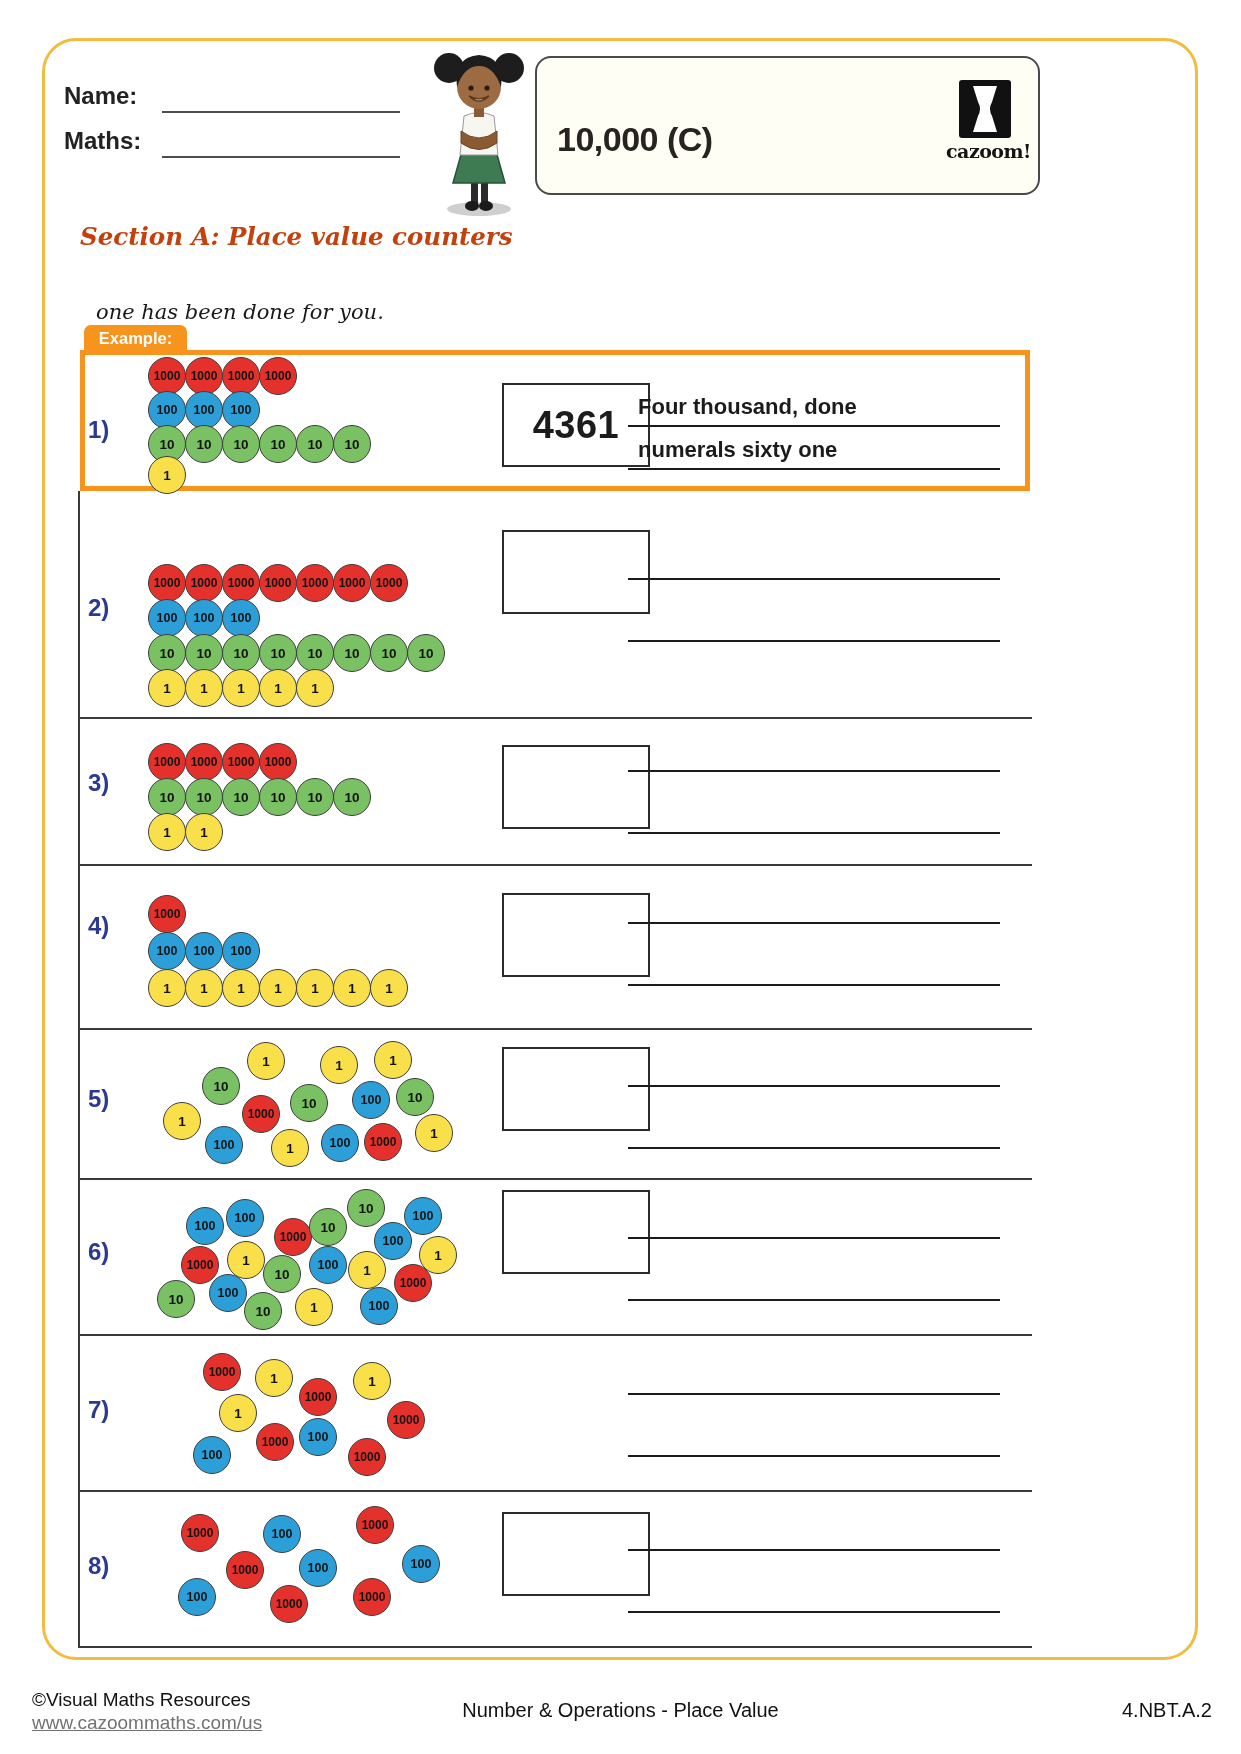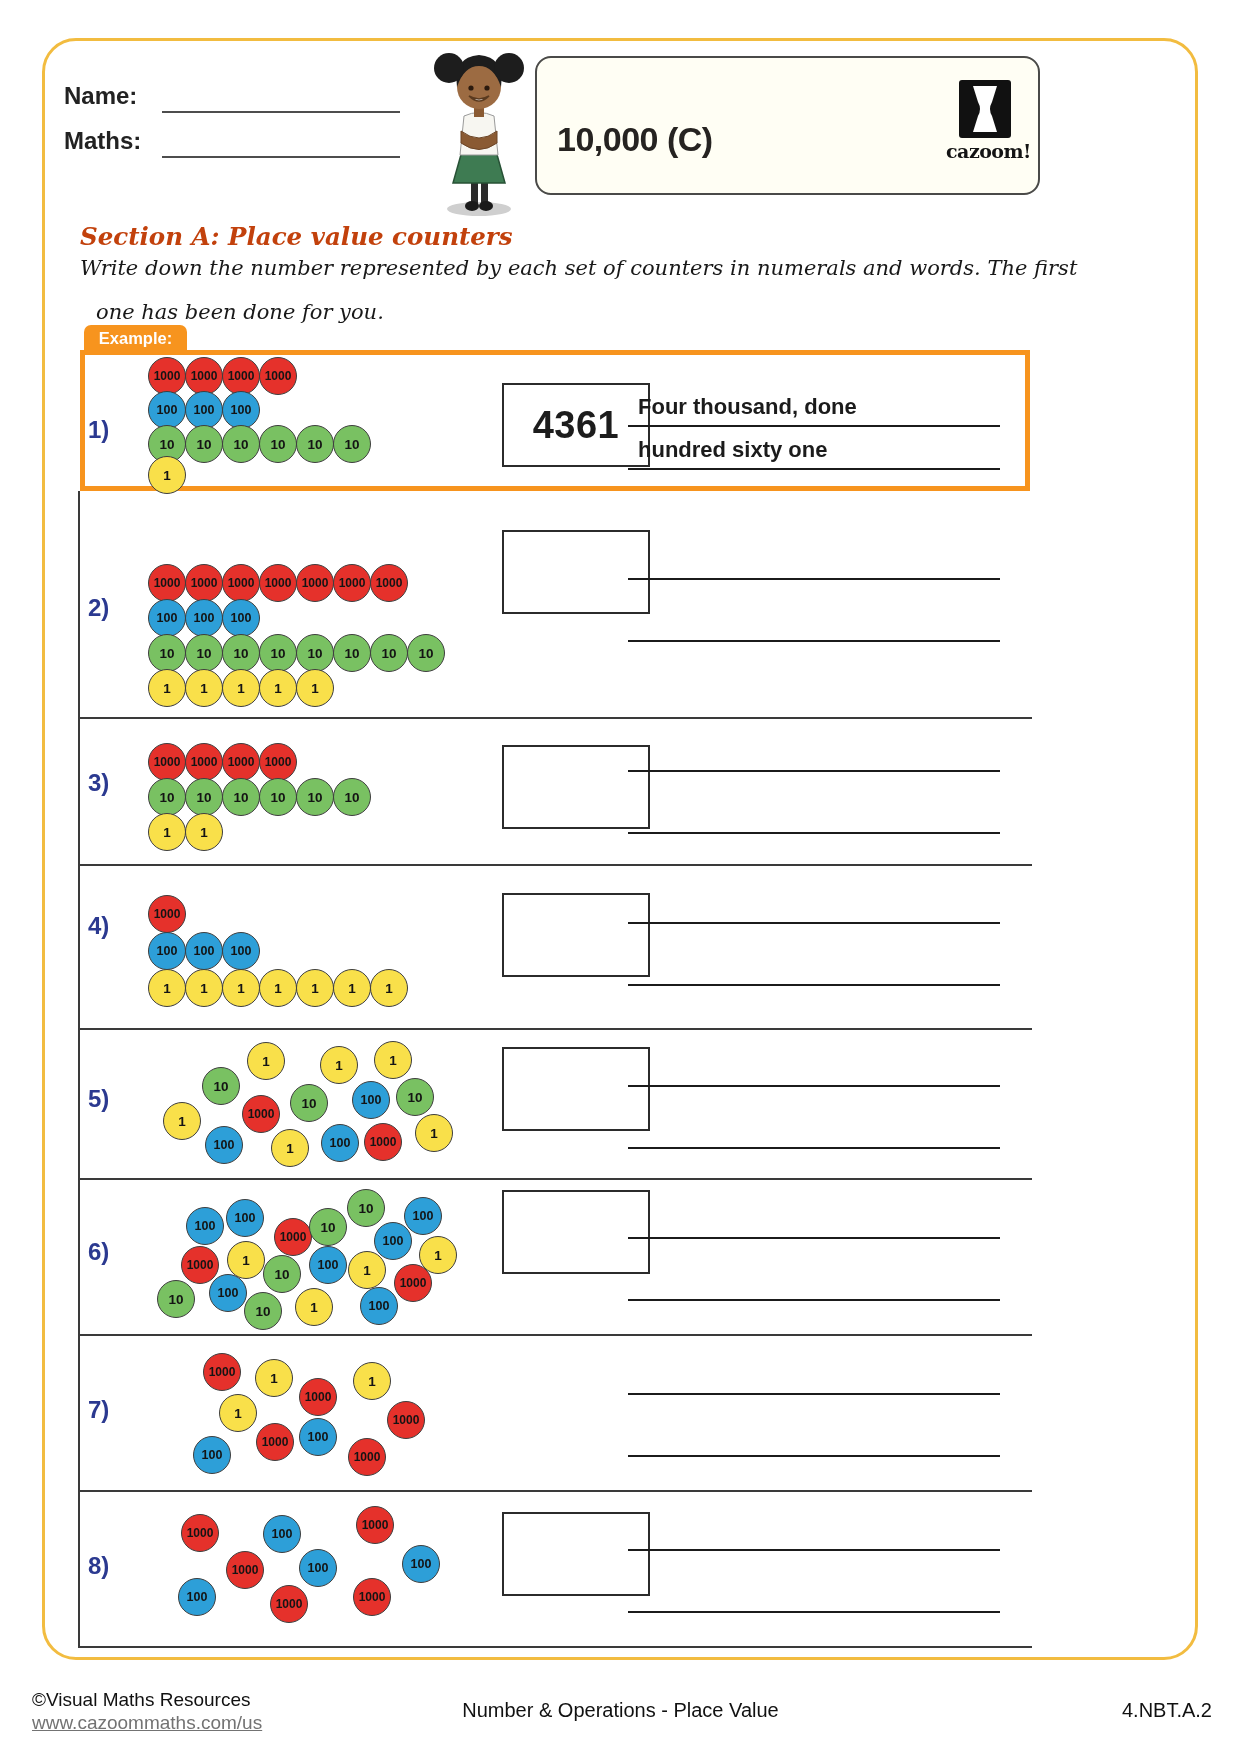--- a/index.html
+++ b/index.html
@@ -82,21 +82,20 @@
     <div class="logo">
       <svg width="52" height="58" viewBox="0 0 52 58">
         <rect width="52" height="58" rx="3" fill="#111"></rect>
         <path d="M14 6 H38 L33 22 Q29 29 33 36 L38 52 H14 L19 36 Q23 29 19 22 Z" fill="#fff"></path>
       </svg>
       <div class="logo-word">cazoom!</div>
     </div>
   </div>
 
   <div class="sec-head">Section A:  Place value counters</div>
-  <div class="instr" style="top:256px;">Write down the number represented by each set of counters in numerals and words. The first</div>
   <div class="instr" style="top:300px;margin-left:16px;">one has been done for you.</div>
 
   <div class="ex-tab">Example:</div>
   <div class="ex-box"></div>
 
   <div class="vline"></div>
 
   <div id="qrows" class="abs" style="left:0;top:0;width:1241px;height:1754px;">
       <div class="q-row" style="top: 350px; height: 141px;">
         <div class="q-num" style="top: 66px;">1)</div>
@@ -113,21 +112,21 @@
         <div class="counter c10" style="left: 259px; top: 75px; background: rgb(121, 193, 98);">10</div>
         <div class="counter c10" style="left: 296px; top: 75px; background: rgb(121, 193, 98);">10</div>
         <div class="counter c10" style="left: 333px; top: 75px; background: rgb(121, 193, 98);">10</div>
         <div class="counter c1" style="left: 148px; top: 106px; background: rgb(249, 224, 74);">1</div>
         <div class="ans-box" style="top: 33px;">
           <span>4361</span>
         </div>
         <div class="ans-line" style="top: 75px;"></div>
         <div class="words-line" style="top: 44px;">Four thousand, done</div>
         <div class="ans-line" style="top: 118px;"></div>
-        <div class="words-line" style="top: 87px;">hundred sixty one</div>
+        <div class="words-line" style="top: 87px;">numerals sixty one</div>
       </div>
       <div class="q-row" style="top: 496px; height: 223px;">
         <div class="divider"></div>
         <div class="q-num" style="top: 98px;">2)</div>
         <div class="counter c1000" style="left: 148px; top: 68px; background: rgb(229, 49, 43);">1000</div>
         <div class="counter c1000" style="left: 185px; top: 68px; background: rgb(229, 49, 43);">1000</div>
         <div class="counter c1000" style="left: 222px; top: 68px; background: rgb(229, 49, 43);">1000</div>
         <div class="counter c1000" style="left: 259px; top: 68px; background: rgb(229, 49, 43);">1000</div>
         <div class="counter c1000" style="left: 296px; top: 68px; background: rgb(229, 49, 43);">1000</div>
         <div class="counter c1000" style="left: 333px; top: 68px; background: rgb(229, 49, 43);">1000</div>

